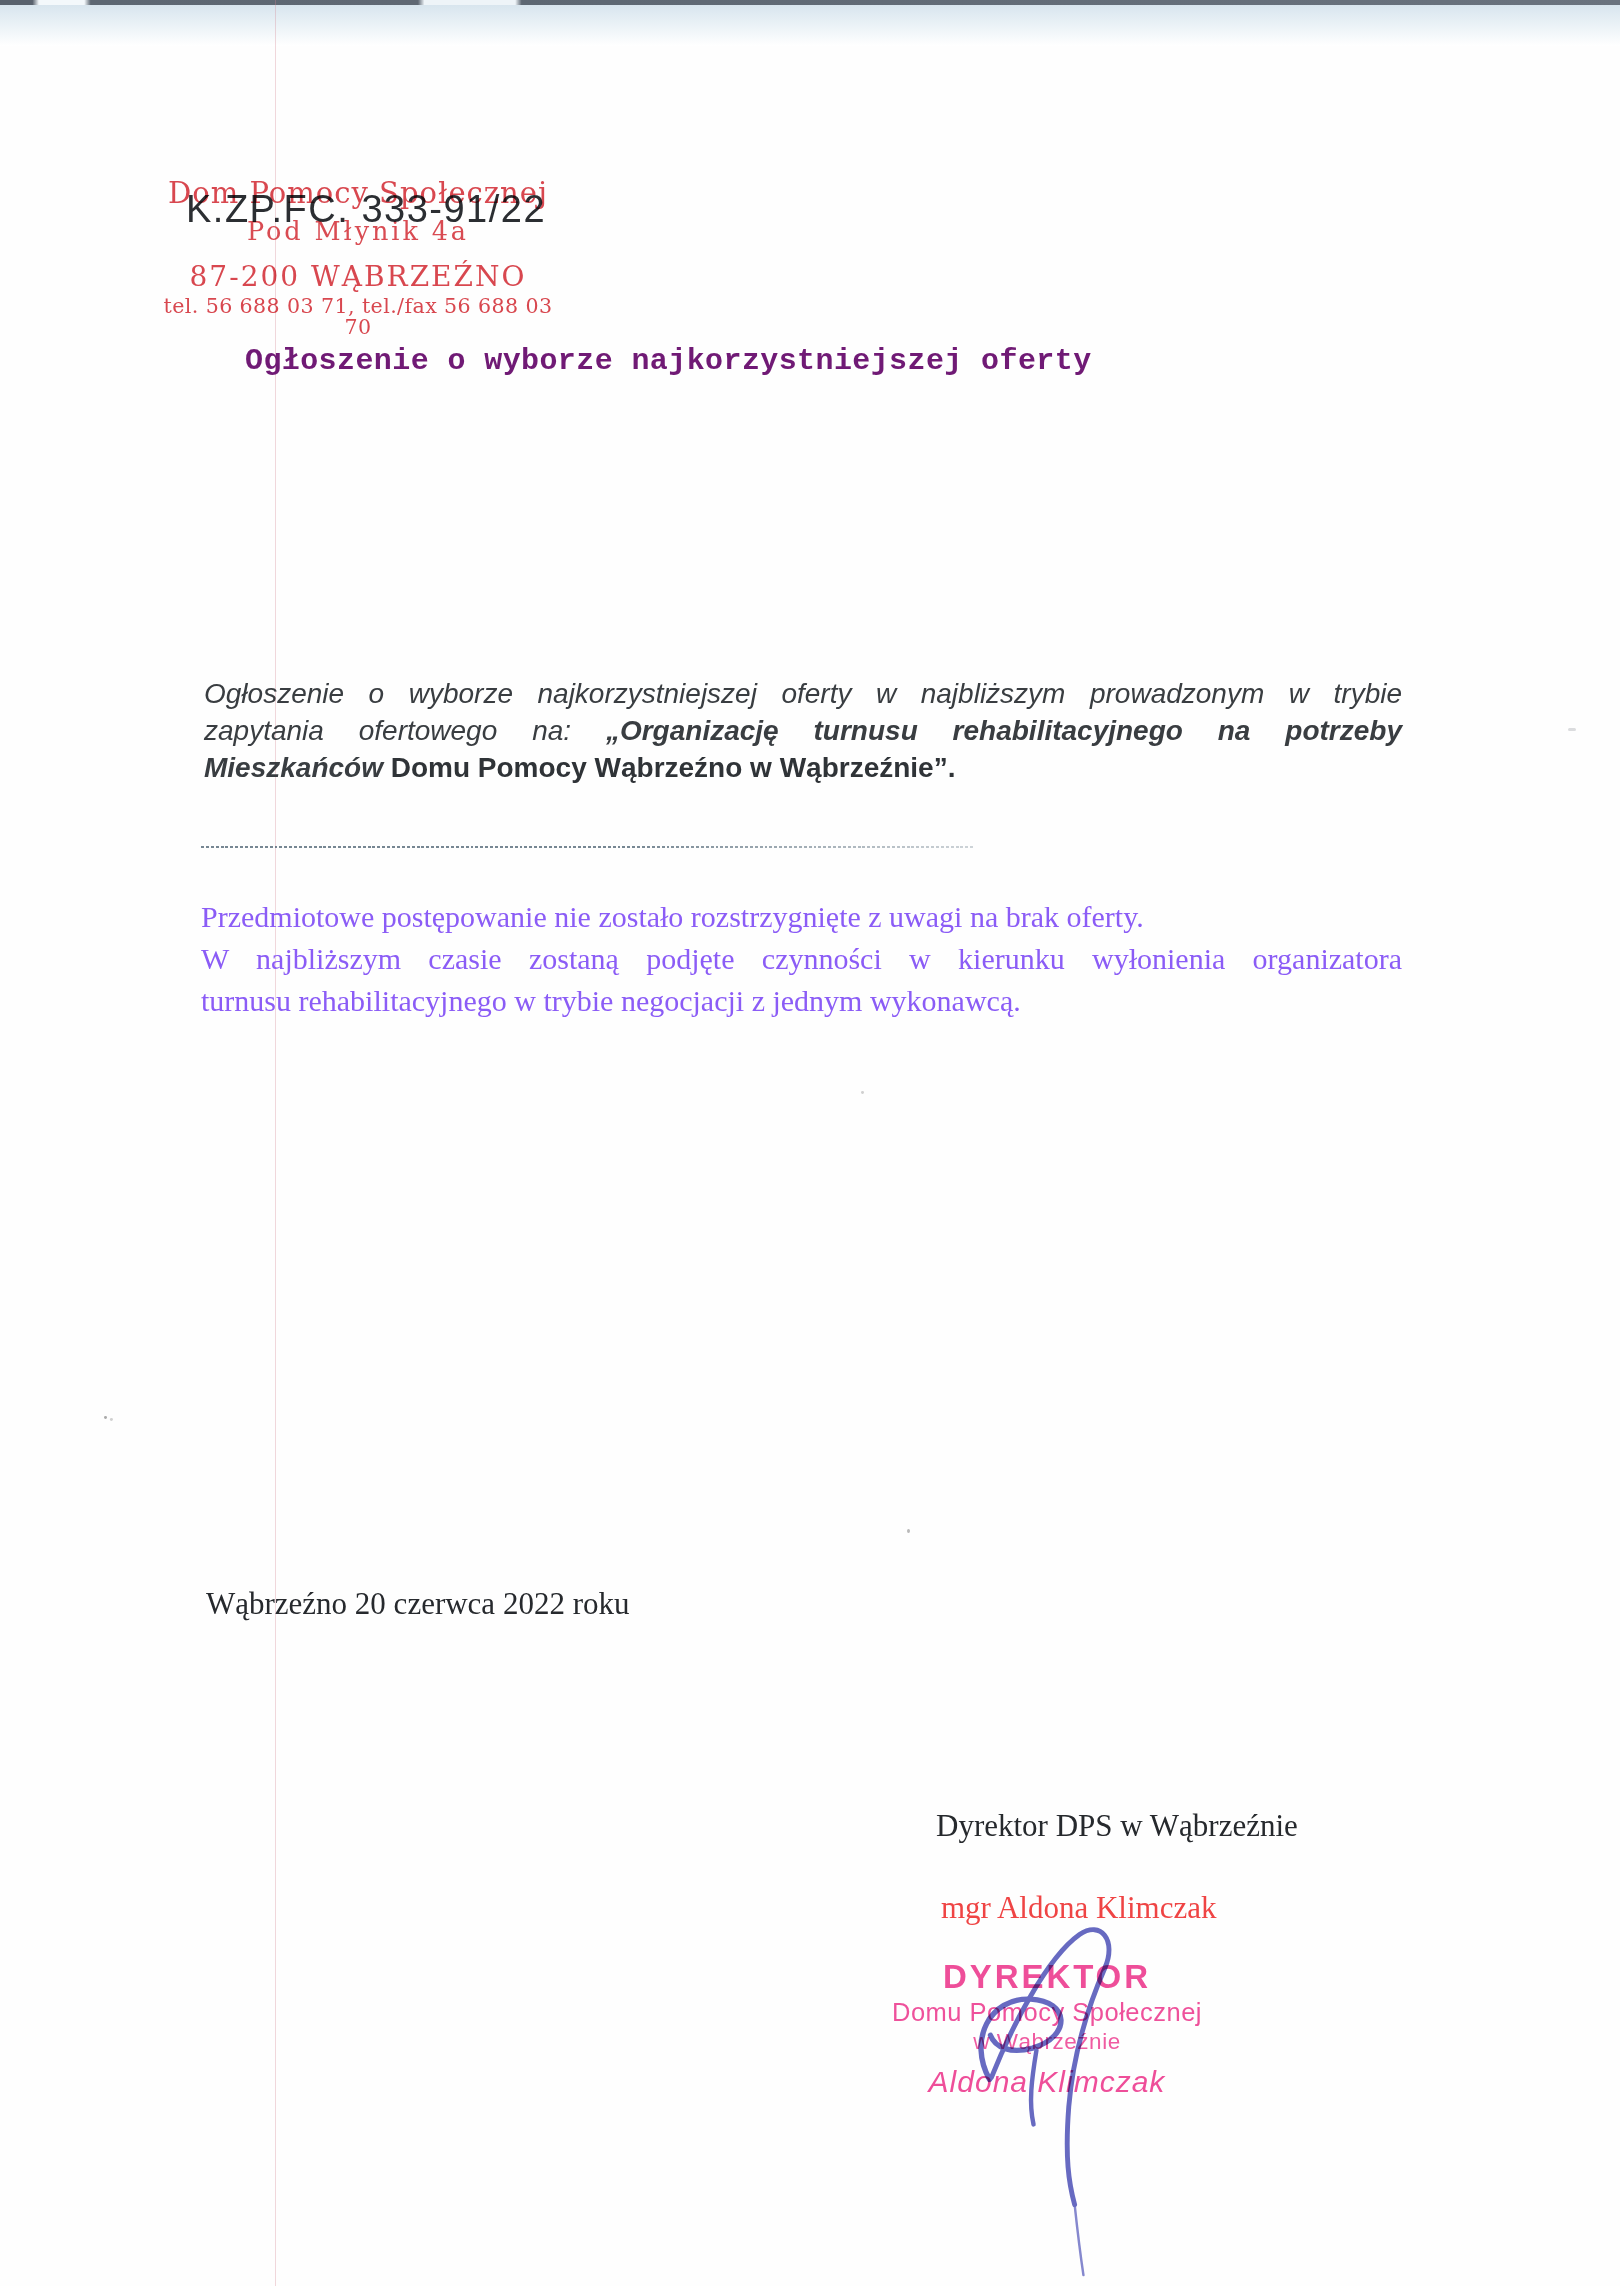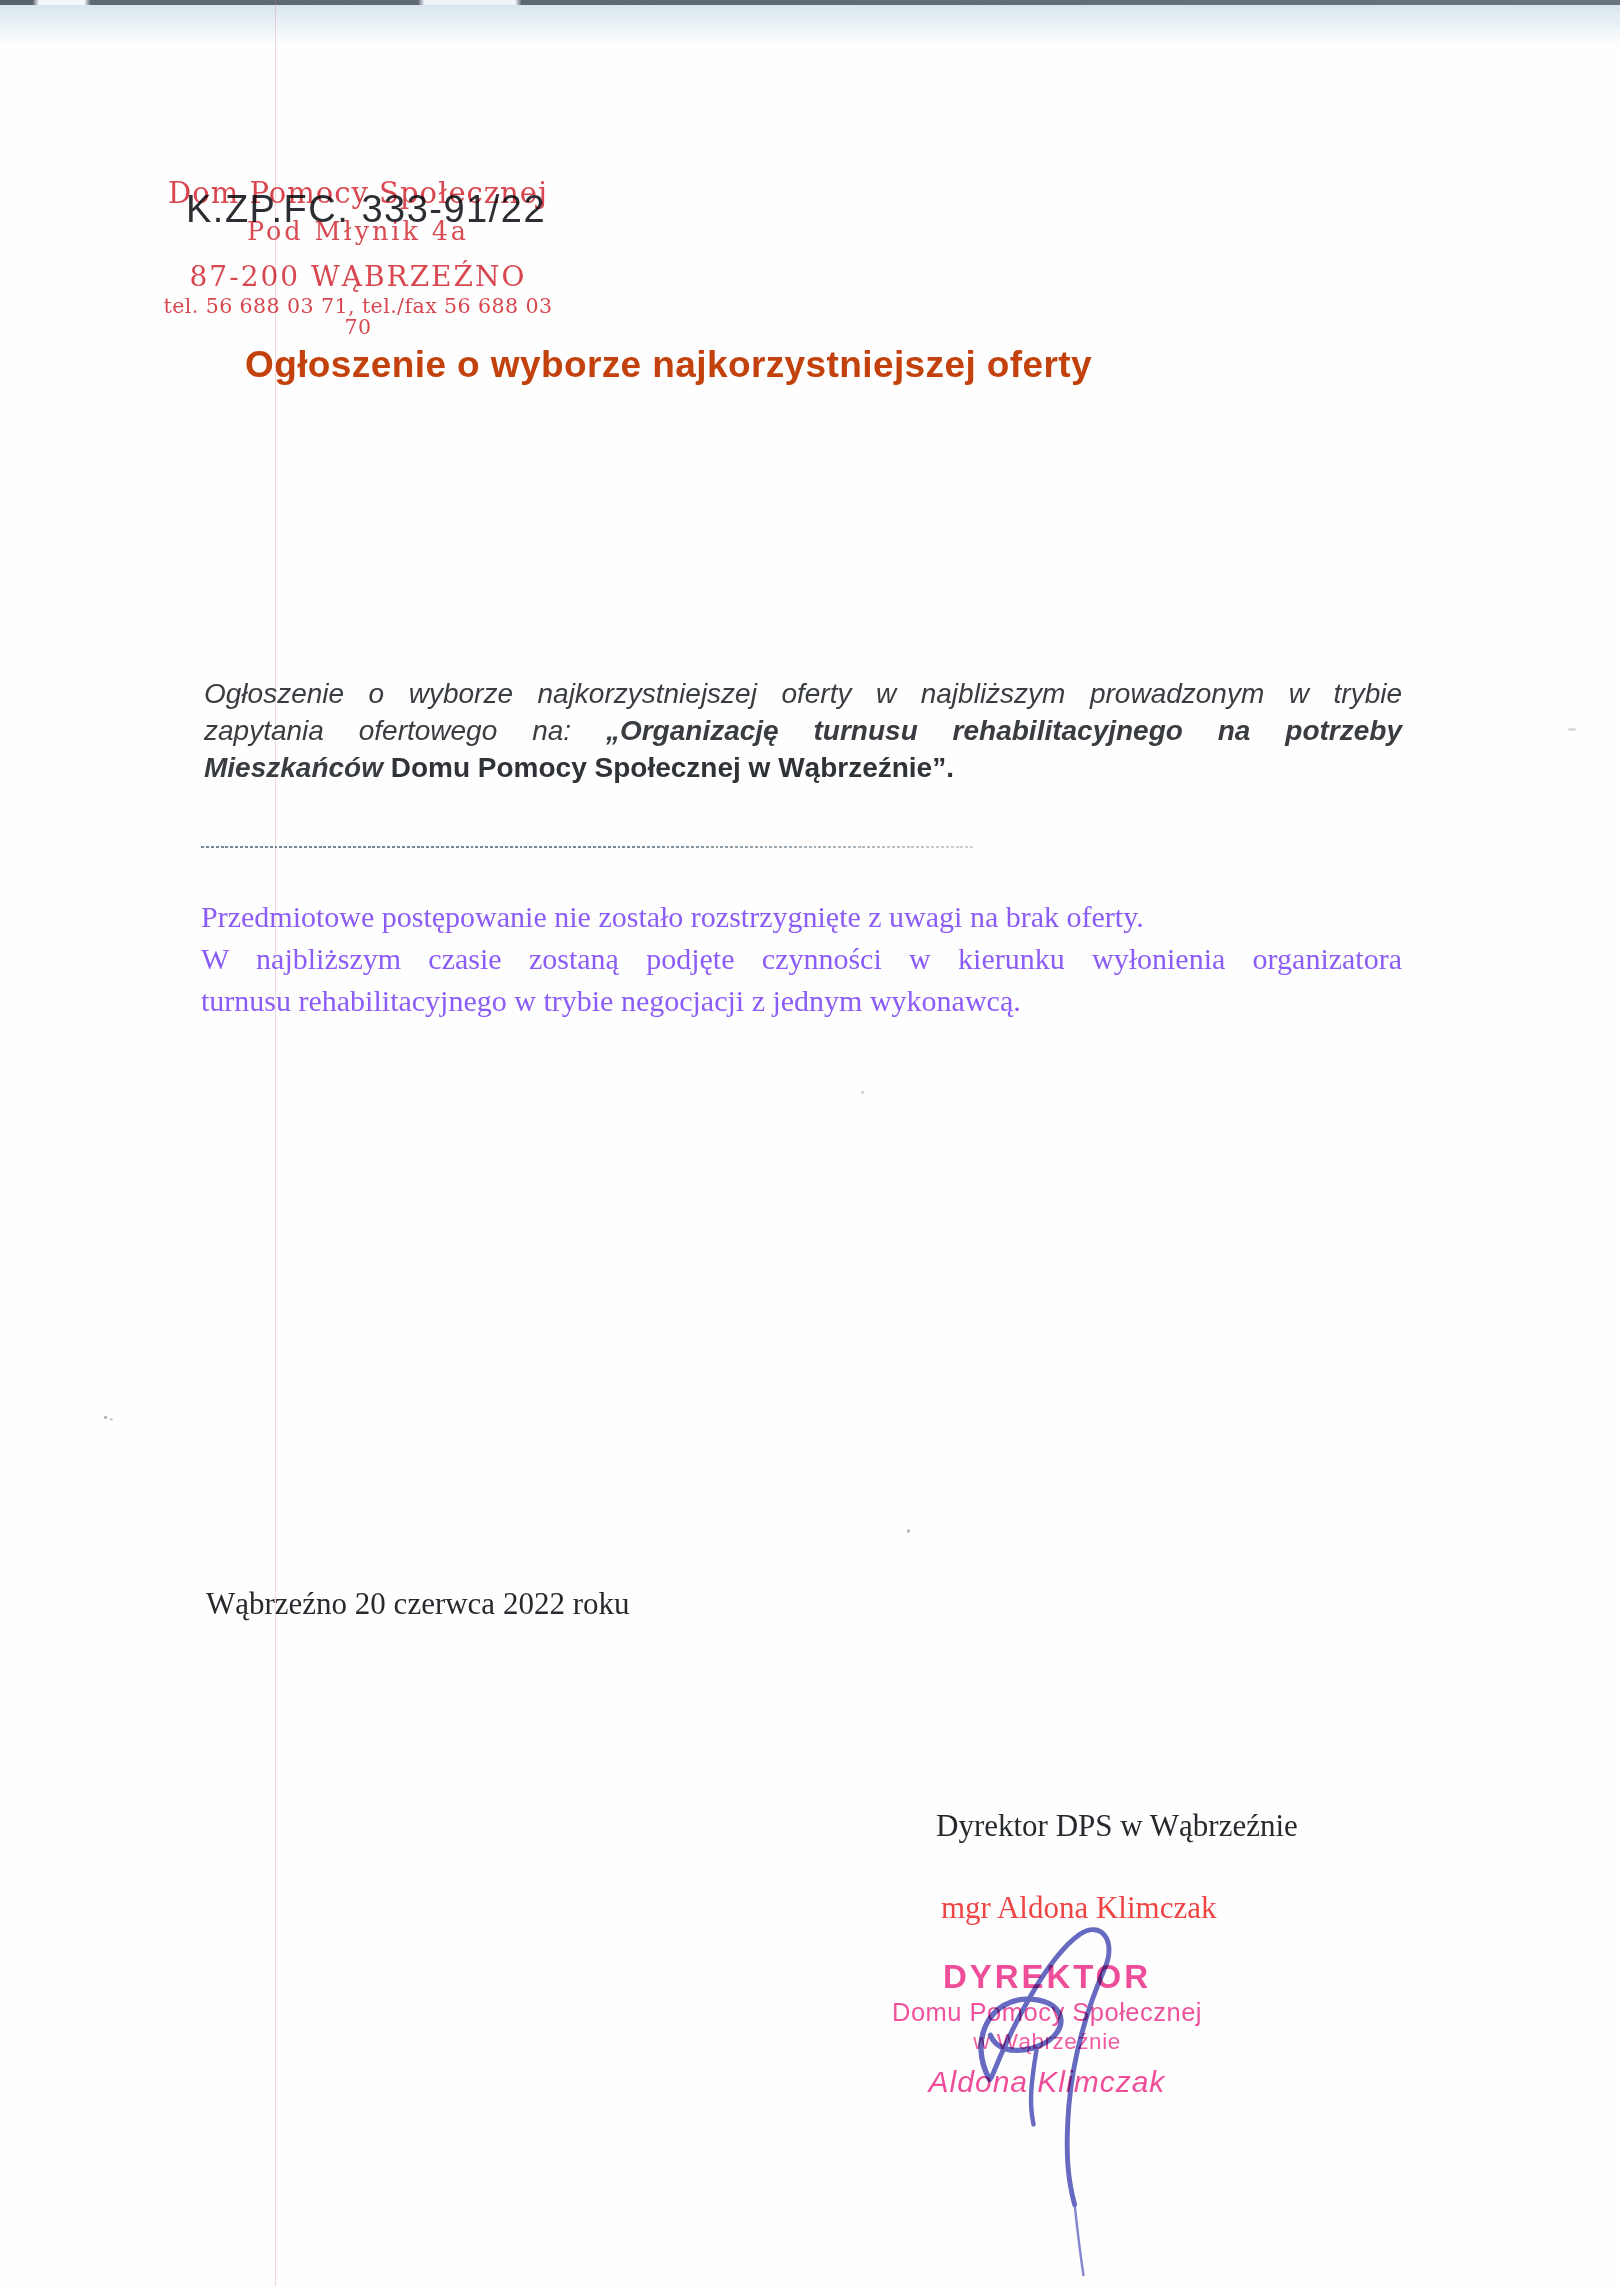--- a/index.html
+++ b/index.html
@@ -58,23 +58,23 @@
     position:absolute;left:186px;top:188px;
     font-family:Liberation Sans, sans-serif;
     font-size:38px;letter-spacing:1.5px;
     color:#2b2e32;
     mix-blend-mode:multiply;
   }
 
   
   .doc-title{
     position:absolute;left:245px;top:344px;
-    font-family:Liberation Sans, sans-serif;
-    font-weight:700;font-size:37px;letter-spacing:0.4px;
-    color:#c2410c;
+    font-family:Liberation Mono, monospace;
+    font-weight:700;font-size:30px;letter-spacing:0.4px;
+    color:#701a75;
   }
 
   
   .intro{
     position:absolute;left:204px;top:675px;width:1198px;
     font-family:"Liberation Sans", sans-serif;
     font-style:italic;font-size:28px;line-height:37px;
     color:#393d41;
   }
   .intro .jline{text-align:justify;text-align-last:justify;}
@@ -138,21 +138,21 @@
     <div class="lh4">tel. 56 688 03 71, tel./fax 56 688 03 70</div>
   </div>
 
   <div class="ref-number">K.ZP.FC. 333-91/22</div>
 
   <div class="doc-title">Ogłoszenie o wyborze najkorzystniejszej oferty</div>
 
   <div class="intro">
     <div class="jline">Ogłoszenie o wyborze najkorzystniejszej oferty w najbliższym prowadzonym w trybie</div>
     <div class="jline"><span>zapytania ofertowego na: </span><span class="bold">„Organizację turnusu rehabilitacyjnego na potrzeby</span></div>
-    <div><span class="bold">Mieszkańców </span><span class="upright">Domu Pomocy Społecznej w Wąbrzeźnie”.</span></div>
+    <div><span class="bold">Mieszkańców </span><span class="upright">Domu Pomocy Wąbrzeźno w Wąbrzeźnie”.</span></div>
   </div>
 
   <div class="divider"></div>
 
   <div class="bodytext">
     <div>Przedmiotowe postępowanie nie zostało rozstrzygnięte z uwagi na brak oferty.</div>
     <div class="jline">W najbliższym czasie zostaną podjęte czynności w kierunku wyłonienia organizatora</div>
     <div>turnusu rehabilitacyjnego w trybie negocjacji z jednym wykonawcą.</div>
   </div>
 

